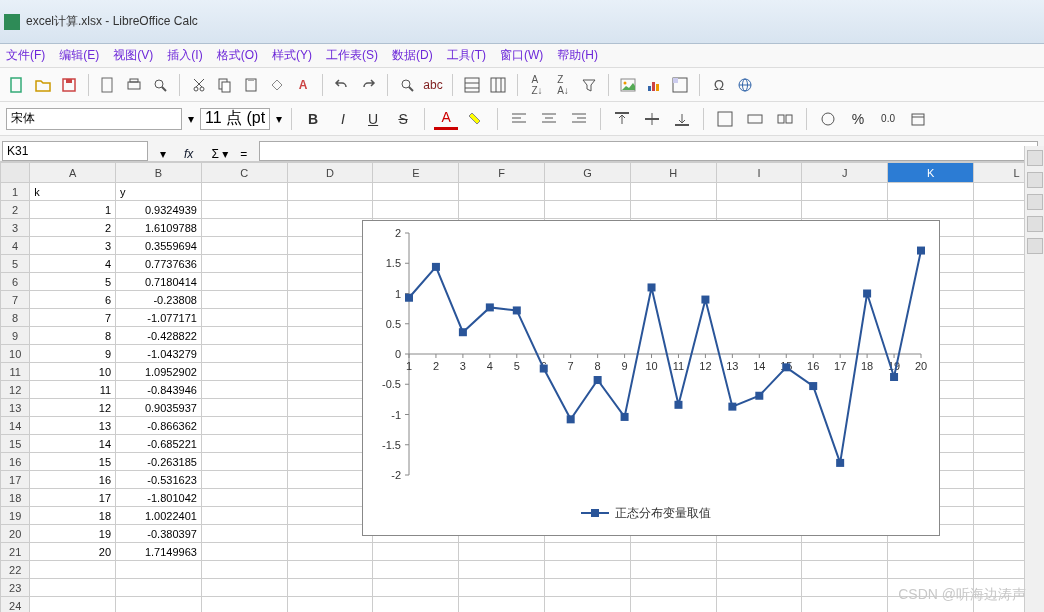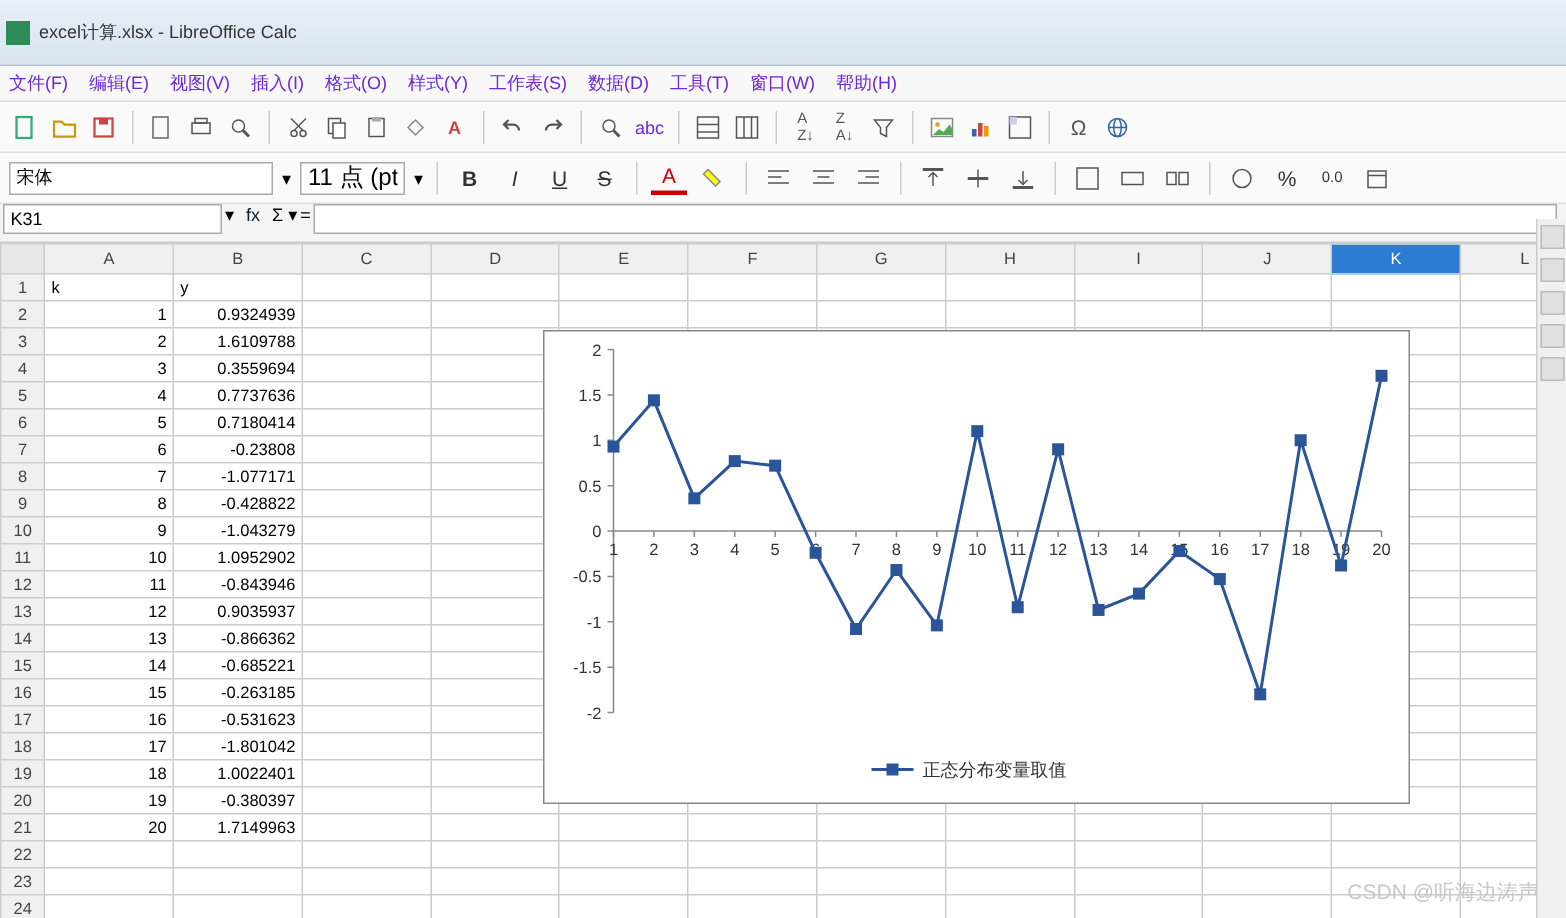--- a/index.html
+++ b/index.html
@@ -11,23 +11,23 @@
 .menubar span { color: #6d28d9; cursor: default; }
 .toolbar { height: 34px; display: flex; align-items: center; padding: 0 6px; gap: 4px; border-bottom: 1px solid #ddd; background: #fafafa; }
 .toolbar .sep { width: 1px; height: 22px; background: #ccc; margin: 0 4px; }
 .toolbar .btn { width: 22px; height: 22px; display: flex; align-items: center; justify-content: center; cursor: pointer; color: #555; }
 .toolbar .btn svg { display: block; }
 .fmtbar { height: 34px; display: flex; align-items: center; padding: 0 6px; gap: 6px; border-bottom: 1px solid #ddd; background: #fafafa; }
 .fmtbar .font-name { width: 176px; height: 22px; border: 1px solid #aaa; padding: 2px 4px; font-size: 12px; }
 .fmtbar .font-size { width: 70px; height: 22px; border: 1px solid #aaa; padding: 2px 4px; font-size: 16px; }
 .fmtbar .btn { width: 24px; height: 22px; display: flex; align-items: center; justify-content: center; cursor: pointer; color: #333; font-size: 14px; }
 .fmtbar .sep { width: 1px; height: 22px; background: #ccc; margin: 0 3px; }
-.refbar { height: 26px; display: flex; align-items: flex-start; padding: 0 2px; gap: 2px; border-bottom: 1px solid #ccc; background: #f4f4f4; }
+.refbar { height: 26px; display: flex; align-items: flex-end; padding: 0 2px; gap: 12px; border-bottom: 1px solid #ccc; background: #f4f4f4; }
 .refbar .cellref { width: 146px; height: 20px; border: 1px solid #aaa; padding: 2px 4px; font-size: 12px; background: #fff; }
-.refbar .fx { color: #0f172a; padding: 0 6px; }
+.refbar .fx { font-style: italic; color: #0f172a; padding: 0 6px; }
 .refbar .formula { flex: 1; height: 20px; border: 1px solid #aaa; background: #fff; margin-right: 4px; }
 .sheet { position: relative; height: 466px; overflow: hidden; }
 .sheet table { border-collapse: collapse; width: 1060px; }
 .sheet th, .sheet td { border: 1px solid #ccc; height: 18px; font-weight: normal; }
 .sheet th { background: #f0f0f0; color: #444; font-size: 11px; text-align: center; }
 .sheet .colh { height: 20px; }
 .sheet .rowh { width: 28px; background: #f0f0f0; text-align: center; font-size: 11px; color: #444; }
 .sheet .corner { width: 28px; background: #e8e8e8; }
 .sheet td { font-size: 11px; padding: 0 4px; text-align: right; }
 .sheet td.lt { text-align: left; }
@@ -133,21 +133,21 @@
         <path d="M4 10a4 4 0 0 1 4-4h5m-2-3l3 3-3 3" fill="none" stroke="#555" stroke-width="1.5"></path>
       </svg>
     </div>
   <div class="sep"></div>
   <div class="btn">
       <svg width="16" height="16">
         <circle cx="7" cy="7" r="4" fill="none" stroke="#555"></circle>
         <line x1="10" y1="10" x2="14" y2="14" stroke="#555" stroke-width="2"></line>
       </svg>
     </div>
-  <div class="btn" style="color:#6d28d9;">abc</div>
+  <div class="btn" style="color:#7f1d1d;">abc</div>
   <div class="sep"></div>
   <div class="btn">
       <svg width="16" height="16">
         <rect x="1" y="1" width="14" height="14" fill="none" stroke="#555"></rect>
         <line x1="1" y1="6" x2="15" y2="6" stroke="#555"></line>
         <line x1="1" y1="11" x2="15" y2="11" stroke="#555"></line>
       </svg>
     </div>
   <div class="btn">
       <svg width="16" height="16">

